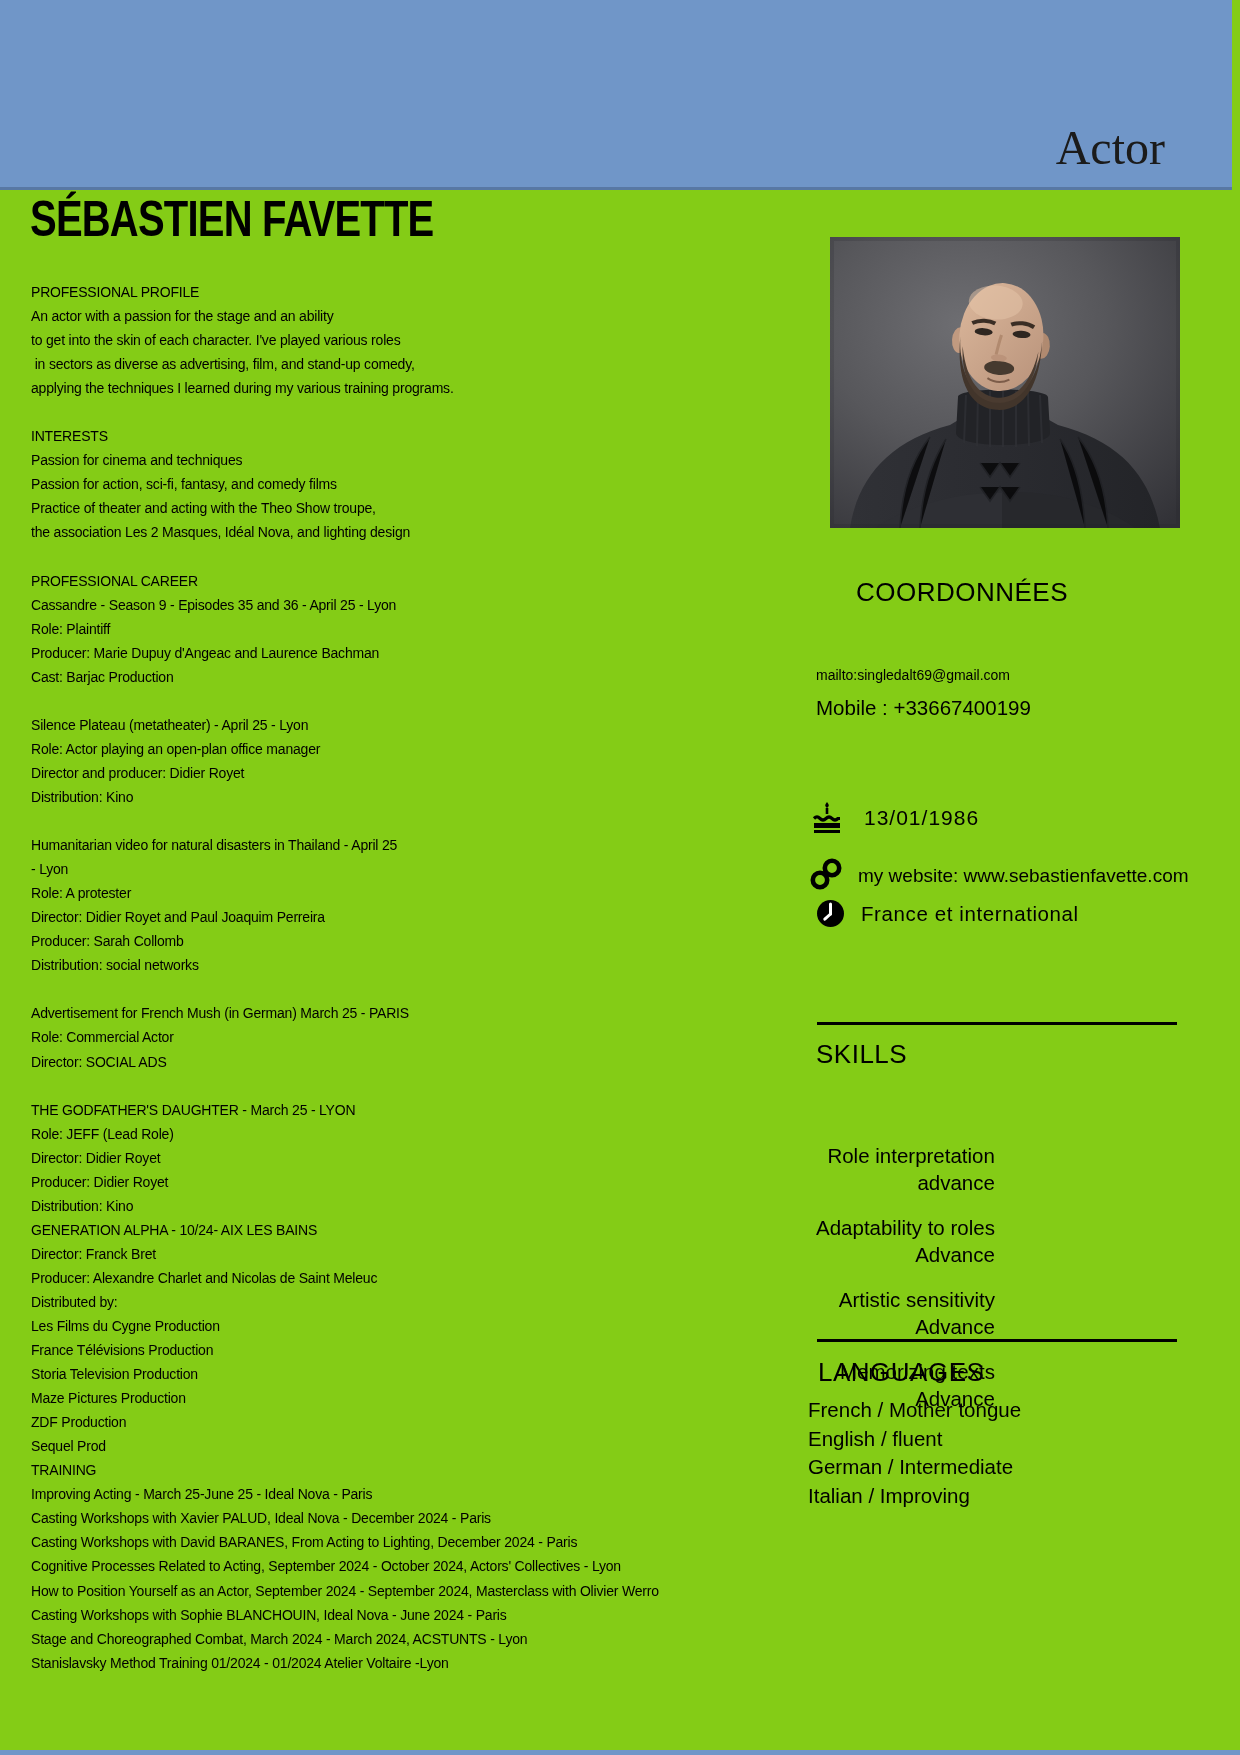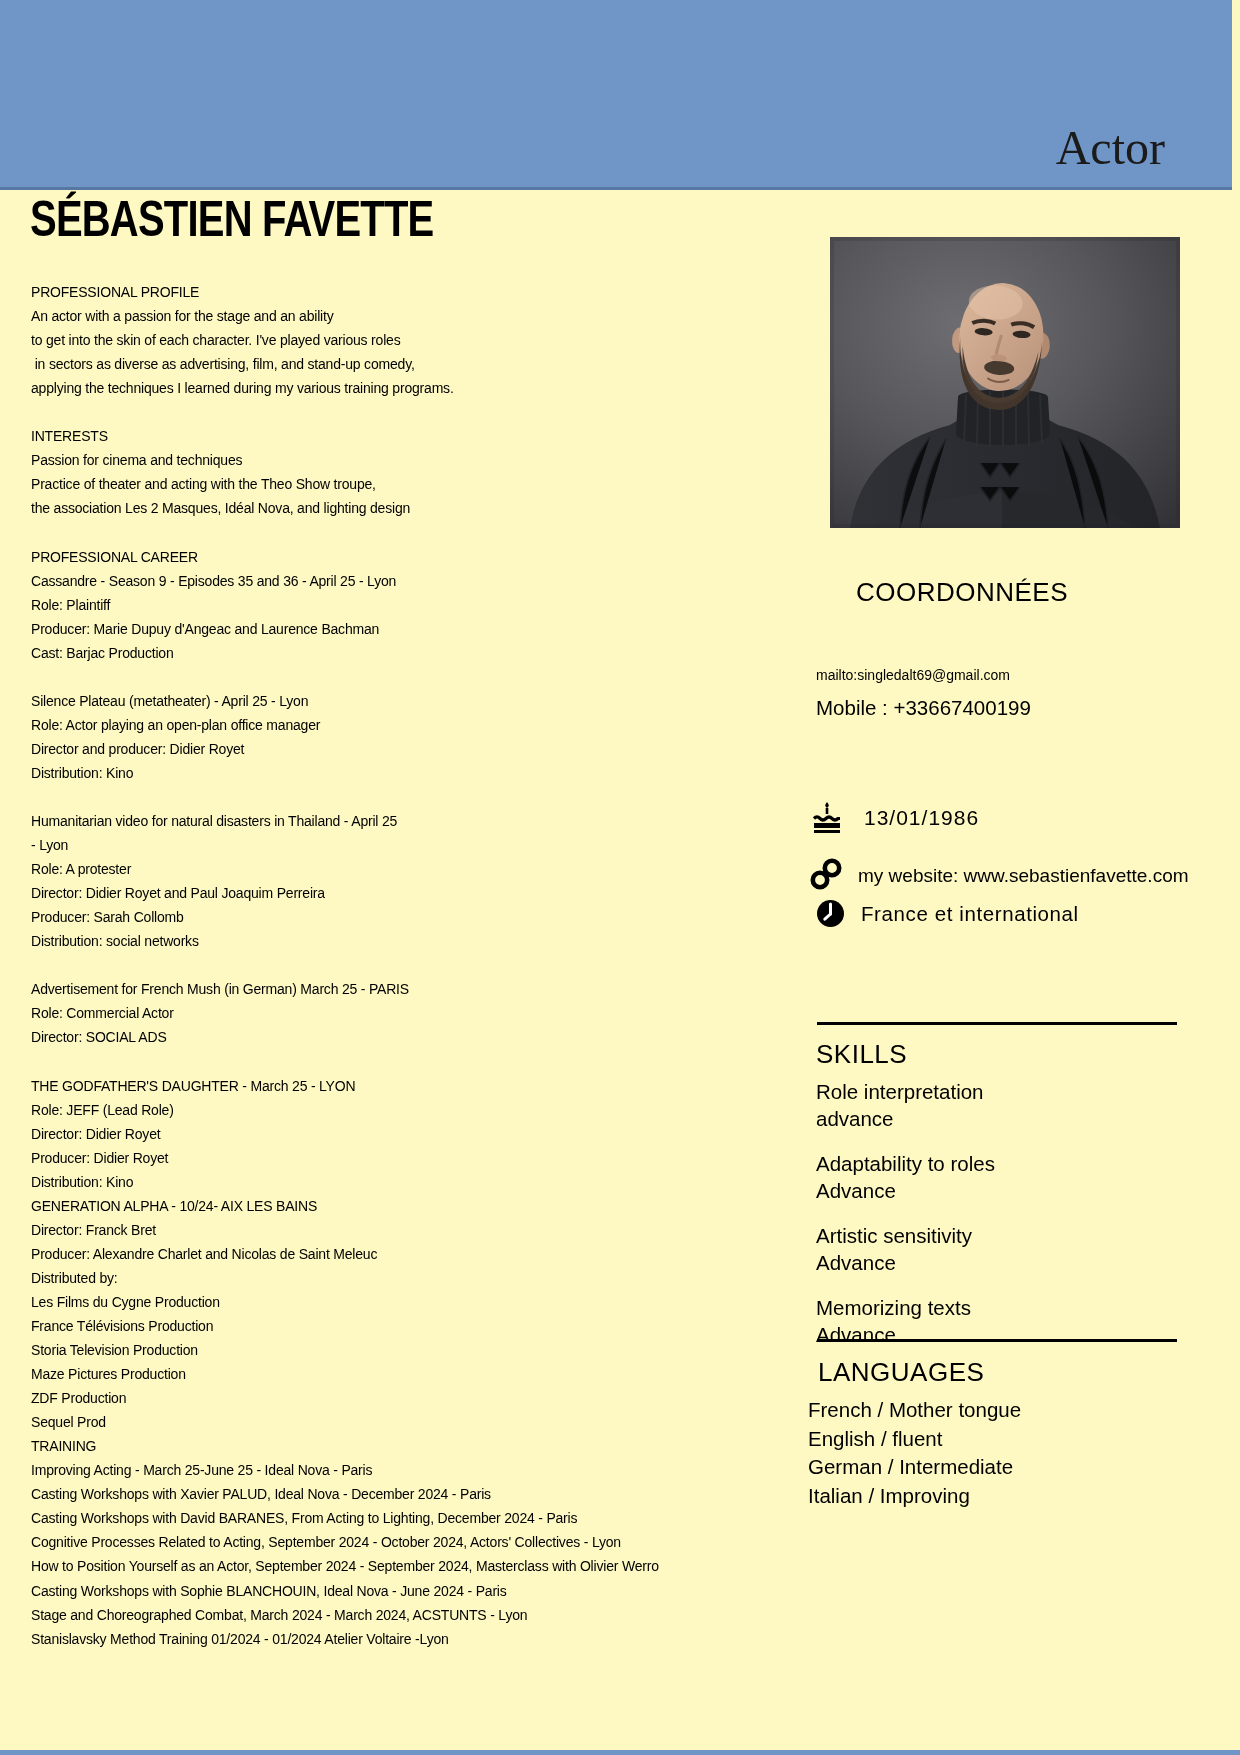--- a/index.html
+++ b/index.html
@@ -1,16 +1,16 @@
 <!DOCTYPE html>
 <html><head>
 <meta charset="utf-8">
 <style>
   html,body{margin:0;padding:0;background:#e8e8e8;}
-  .page{position:relative;width:1240px;height:1755px;background:#fef9c3;
+  .page{position:relative;width:1240px;height:1755px;background:#84cc16;
         font-family:"Liberation Sans",sans-serif;color:#000;overflow:hidden;margin:0 auto;}
 
   
   .band{position:absolute;left:0;top:0;width:1232px;height:187px;
         background:#7096c8;border-bottom:3px solid #5878a4;}
   .role-label{position:absolute;top:120px;right:67px;
               font-family:"Liberation Serif",serif;font-size:48px;color:#1b1b1b;}
   .person-name{position:absolute;left:30px;top:190px;font-size:50px;font-weight:600;
                letter-spacing:-1px;white-space:nowrap;transform:scaleX(.8);
                transform-origin:left top;}
@@ -35,21 +35,21 @@
   .clock-icon{left:816px;top:899px;}
   .birthdate-text{position:absolute;left:864px;top:806px;font-size:21px;letter-spacing:1px;}
   .website-text{position:absolute;left:858px;top:865px;font-size:19px;}
   .availability-text{position:absolute;left:861px;top:902px;font-size:20.5px;letter-spacing:.6px;}
 
   .rule{position:absolute;left:817px;width:360px;height:3px;background:#000;}
   .rule-1{top:1022px;}
   .rule-2{top:1339px;}
 
   .skills-title{position:absolute;left:816px;top:1039px;font-size:26px;letter-spacing:.5px;}
-  .skills-list{position:absolute;left:816px;top:1078px;}
+  .skills-list{position:absolute;left:816px;top:1142px;text-align:right;}
   .skill-group{margin-bottom:18px;}
   .skill-group div{font-size:20.5px;line-height:27px;white-space:pre;}
 
   .languages-title{position:absolute;left:818px;top:1357px;font-size:26px;letter-spacing:.5px;}
   .languages-list{position:absolute;left:808px;top:1396px;}
   .languages-list>div{font-size:20.5px;line-height:28.7px;white-space:pre;}
 
   .footer-band{position:absolute;left:0;top:1750px;width:1240px;height:5px;background:#7096c8;}
 </style>
 </head>
@@ -66,20 +66,21 @@
   <div class="cv-lines">
 
   <div>PROFESSIONAL PROFILE</div>
       <div>An actor with a passion for the stage and an ability</div>
       <div>to get into the skin of each character. I've played various roles</div>
       <div> in sectors as diverse as advertising, film, and stand-up comedy,</div>
       <div>applying the techniques I learned during my various training programs.</div>
       <div></div>
       <div>INTERESTS</div>
       <div>Passion for cinema and techniques</div>
+      <div>Passion for action, sci-fi, fantasy, and comedy films</div>
       <div>Practice of theater and acting with the Theo Show troupe,</div>
       <div>the association Les 2 Masques, Idéal Nova, and lighting design</div>
       <div></div>
       <div>PROFESSIONAL CAREER</div>
       <div>Cassandre - Season 9 - Episodes 35 and 36 - April 25 - Lyon</div>
       <div>Role: Plaintiff</div>
       <div>Producer: Marie Dupuy d'Angeac and Laurence Bachman</div>
       <div>Cast: Barjac Production</div>
       <div></div>
       <div>Silence Plateau (metatheater) - April 25 - Lyon</div>

